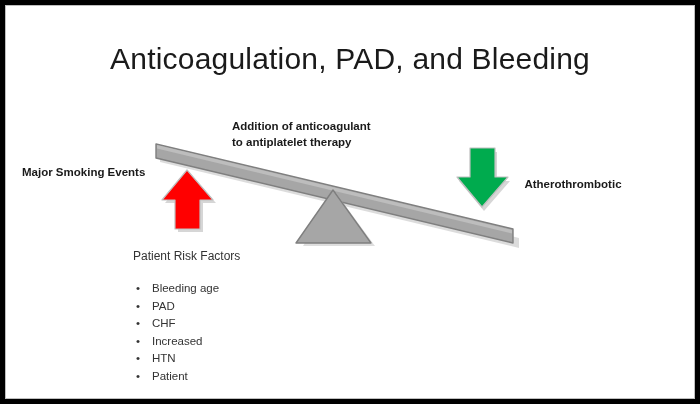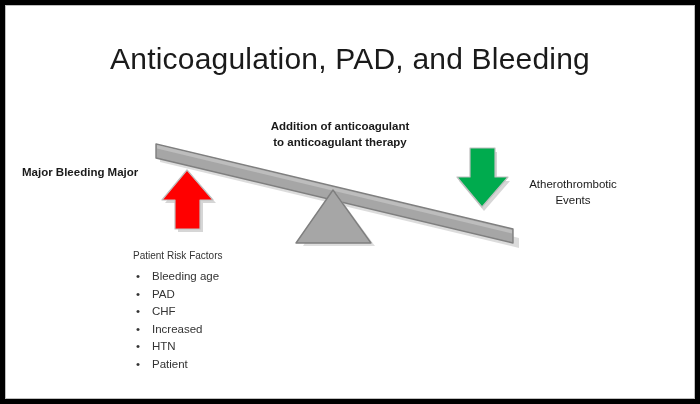--- a/index.html
+++ b/index.html
@@ -46,24 +46,23 @@
     font-size: 30px;
     font-weight: 400;
     color: #1a1a1a;
     letter-spacing: 0.2px;
     white-space: nowrap;
   }
 
   
   #center-caption {
     position: absolute;
-    left: 240px;
+    left: 232px;
     top: 119px;
     width: 200px;
-    text-align: center;
     font-size: 11.5px;
     font-weight: bold;
     color: #1a1a1a;
     line-height: 15.5px;
   }
 
   
   #left-label {
     position: absolute;
     left: 22px;
@@ -77,44 +76,44 @@
   }
 
   
   #right-label {
     position: absolute;
     left: 513px;
     top: 177px;
     width: 120px;
     text-align: center;
     font-size: 11.5px;
-    font-weight: normal;
+    font-weight: bold;
     color: #1a1a1a;
     line-height: 15.5px;
   }
 
   
   #seesaw-layer {
     position: absolute;
     left: 0; top: 0;
     width: 700px; height: 404px;
   }
 
   
   #risk-factors {
     position: absolute;
     left: 133px;
     top: 249px;
     font-size: 11.5px;
     color: #333333;
   }
   #risk-factors-title {
-    font-size: 10px;
-    color: #333333;
-    margin: 0 0 5px 0;
+    font-size: 12px;
+    color: #333333;
+    margin: 0 0 17px 0;
     line-height: 14px;
   }
   #risk-factor-list {
     list-style: none;
     margin: 0;
     padding: 0;
   }
   #risk-factor-list li {
     position: relative;
     padding-left: 19px;
@@ -152,28 +151,27 @@
 
     <polygon points="189,174 216,203 203,203 203,232 178,232 178,203 165,203" fill="#cccccc" opacity="0.8"></polygon>
     <polygon points="187,170 213,200 200,200 200,229 175,229 175,200 162,200" fill="#ff0000" stroke="#bfbfbf" stroke-width="1.2" stroke-linejoin="round"></polygon>
 
     <polygon points="472,152 497,152 497,181 510,181 484,211 459,181 472,181" fill="#cccccc" opacity="0.8"></polygon>
     <polygon points="470,148 495,148 495,177 508,177 482,207 457,177 470,177" fill="#00ab4e" stroke="#bfbfbf" stroke-width="1.2" stroke-linejoin="round"></polygon>
   </svg>
 
   <div id="center-caption">
     <div>Addition of anticoagulant</div>
-    <div>to anticoagulant therapy</div>
+    <div>to antiplatelet therapy</div>
   </div>
 
-  <div id="left-label">Major Bleeding Major</div>
+  <div id="left-label">Major Smoking Events</div>
 
   <div id="right-label">
     <div>Atherothrombotic</div>
-    <div>Events</div>
   </div>
 
   <div id="risk-factors">
     <div id="risk-factors-title">Patient Risk Factors</div>
     <ul id="risk-factor-list">
       <li>
         <span class="bullet-dot">•</span>
         <span>Bleeding age</span>
       </li>
       <li>

